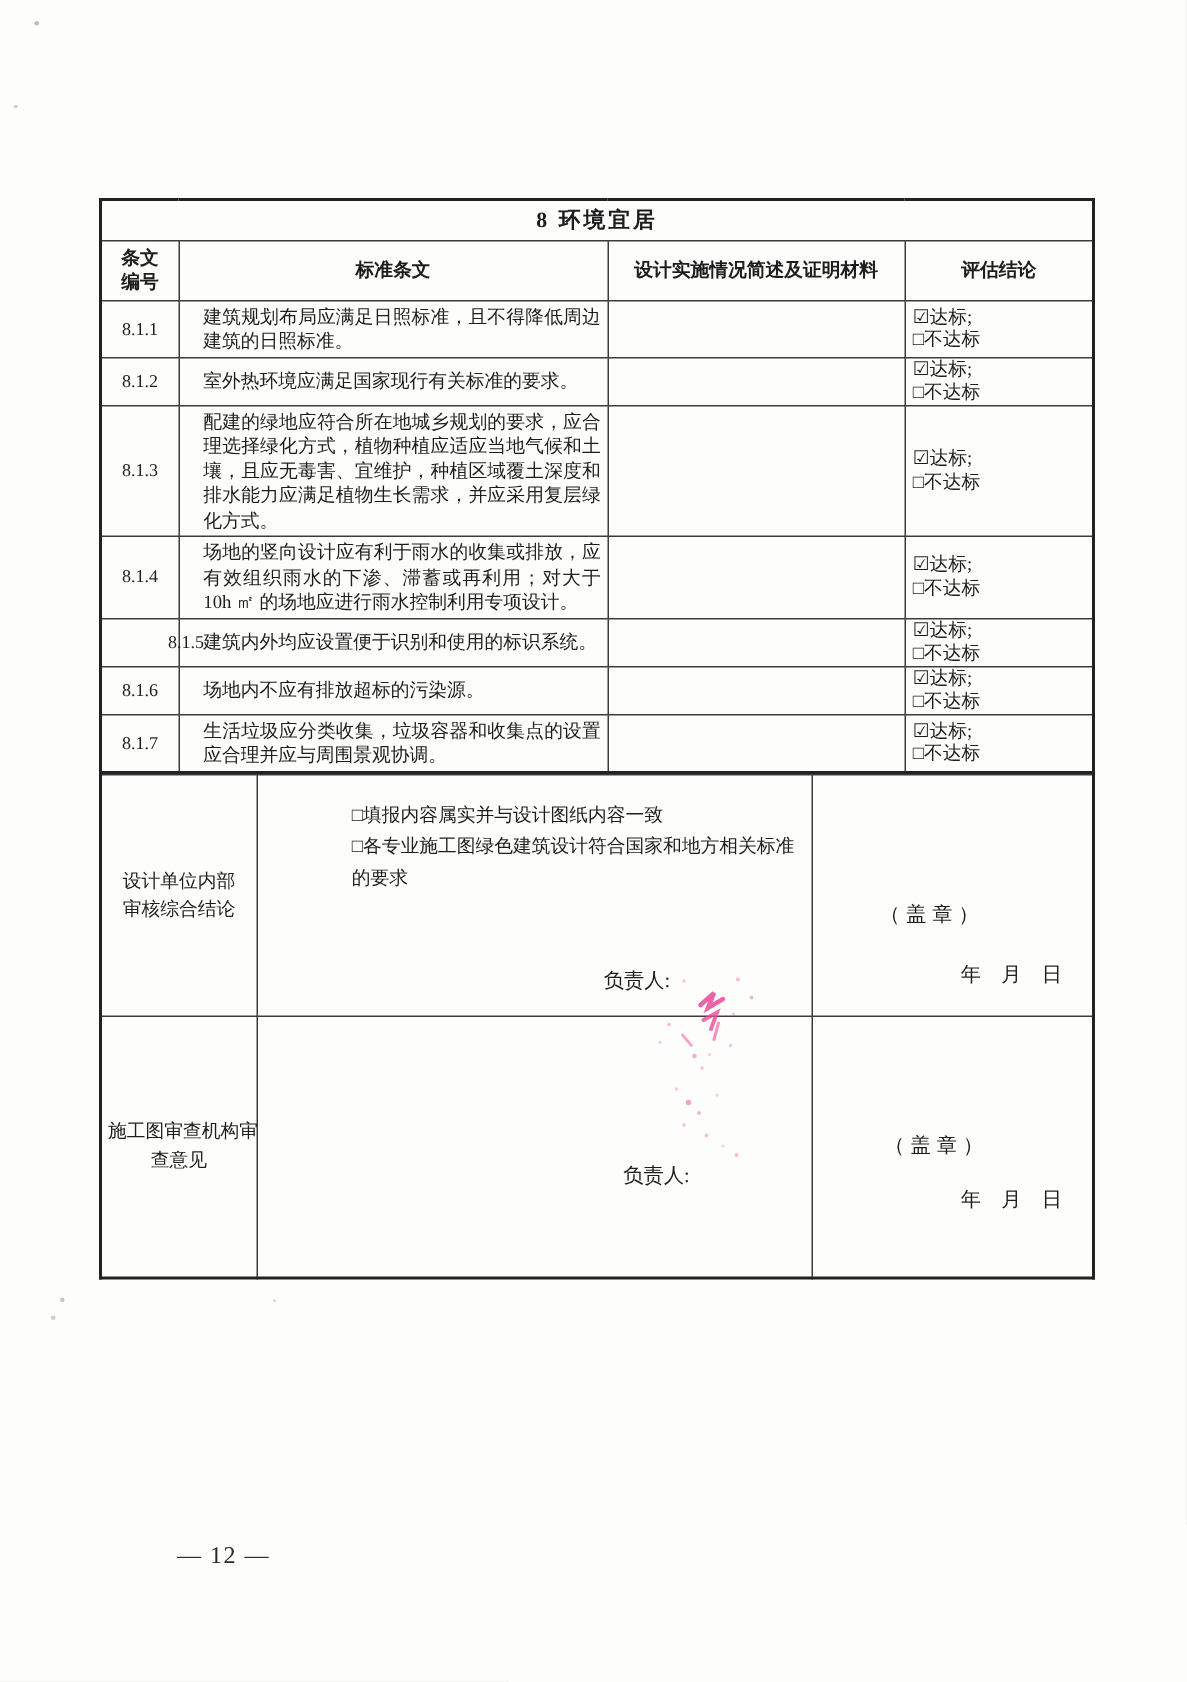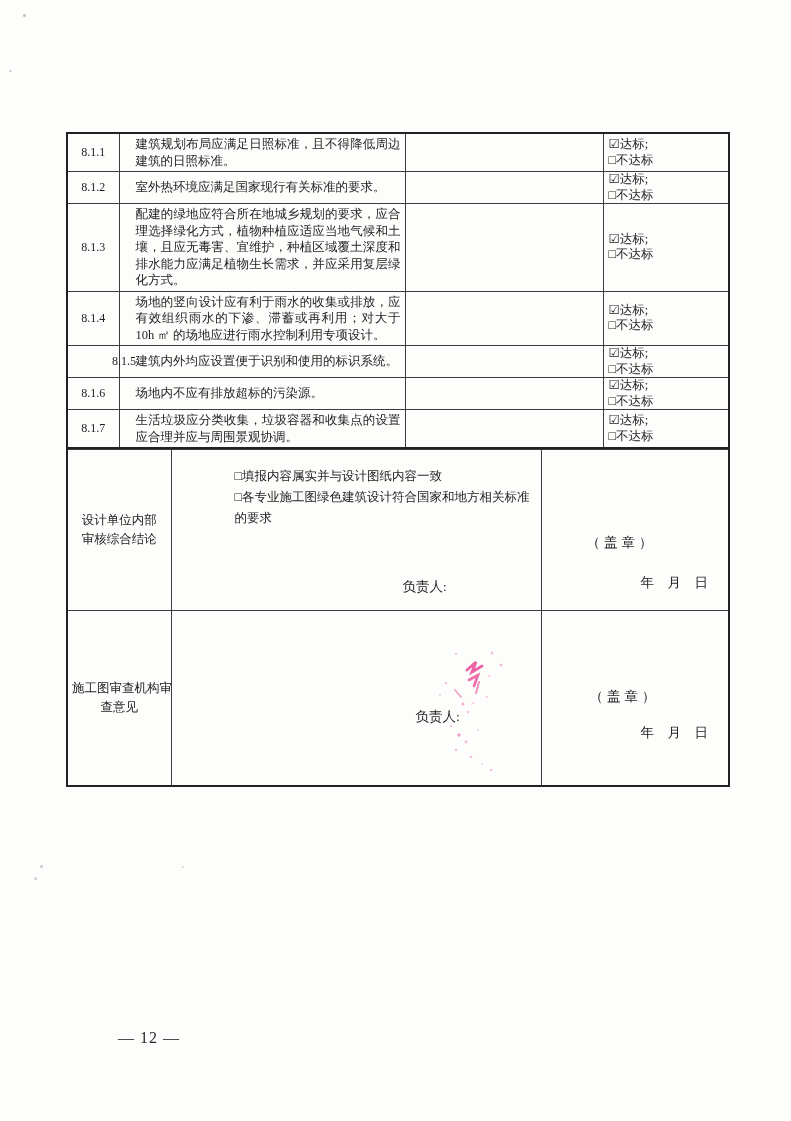--- a/index.html
+++ b/index.html
@@ -72,20 +72,32 @@
   <div class="tables">
 
     <table class="main">
       <colgroup>
           <col style="width:52px">
           <col style="width:286px">
           <col style="width:198px">
           <col style="width:126px">
         </colgroup>
       <tbody>
+          <tr>
+        <td class="title-cell" colspan="4">8  环境宜居</td>
+      </tr>
+      <tr>
+        <td class="head">
+          <span>条文</span><br>
+          <span>编号</span>
+        </td>
+        <td class="head">标准条文</td>
+        <td class="head">设计实施情况简述及证明材料</td>
+        <td class="head">评估结论</td>
+      </tr>
 
       <tr>
         <td class="id-cell h34">8.1.1</td>
         <td class="text-cell">建筑规划布局应满足日照标准，且不得降低周边建筑的日照标准。</td>
         <td class="impl-cell"></td>
         <td class="eval-cell">
           <span>☑达标;</span><br>
           <span>□不达标</span>
         </td>
       </tr>

